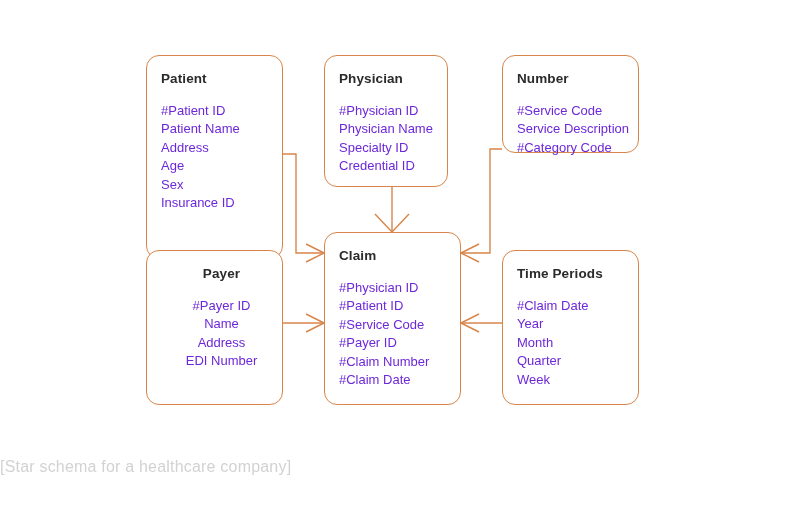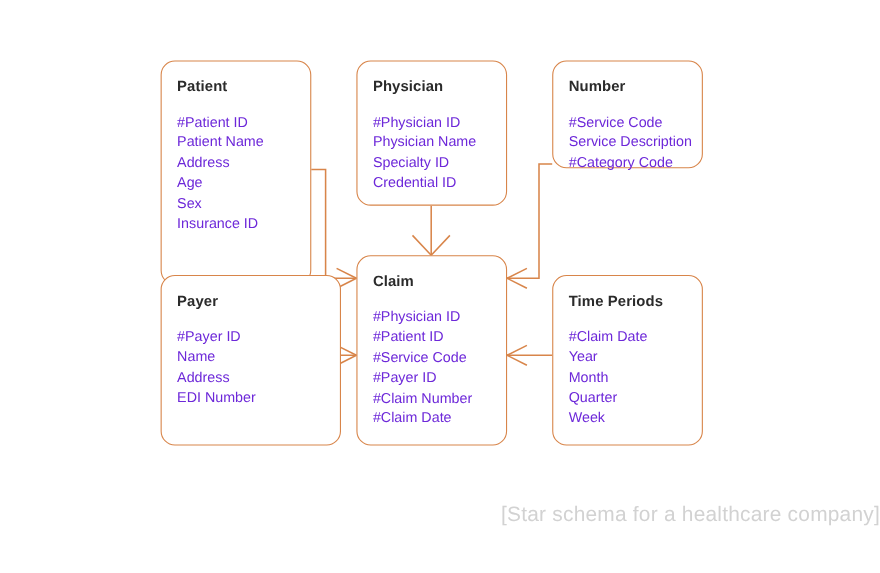--- a/index.html
+++ b/index.html
@@ -60,32 +60,32 @@
     color: #6d28d9;
     line-height: 18.6px;
     white-space: nowrap;
   }
 
   .caption {
     position: absolute;
     left: 0;
     top: 458px;
     width: 800px;
-    text-align: right;
-    font-size: 19px;
+    text-align: left;
+    font-size: 16px;
     color: #d2d2d2;
     letter-spacing: 0.2px;
   }
 
   
   #ent-patient      { left: 146px; top: 55px;  width: 137px; height: 204px; }
-  #ent-physician    { left: 324px; top: 55px;  width: 137px; height: 132px; }
+  #ent-physician    { left: 324px; top: 55px;  width: 124px; height: 132px; }
   #ent-service      { left: 502px; top: 55px;  width: 137px; height: 98px;  }
   #ent-claim        { left: 324px; top: 232px; width: 137px; height: 173px; }
-  #ent-payer        { left: 146px; top: 250px; width: 164px; height: 155px; }
+  #ent-payer        { left: 146px; top: 250px; width: 137px; height: 155px; text-align: center; }
   #ent-timeperiods  { left: 502px; top: 250px; width: 137px; height: 155px; }
 </style>
 </head>
 <body>
 
 <div id="canvas">
 
   <svg id="connector-layer" viewBox="0 0 800 521" width="800" height="521" xmlns="http://www.w3.org/2000/svg">
     <g fill="none" stroke="#d8854a" stroke-width="1.4" stroke-linecap="butt" stroke-linejoin="miter">
 

